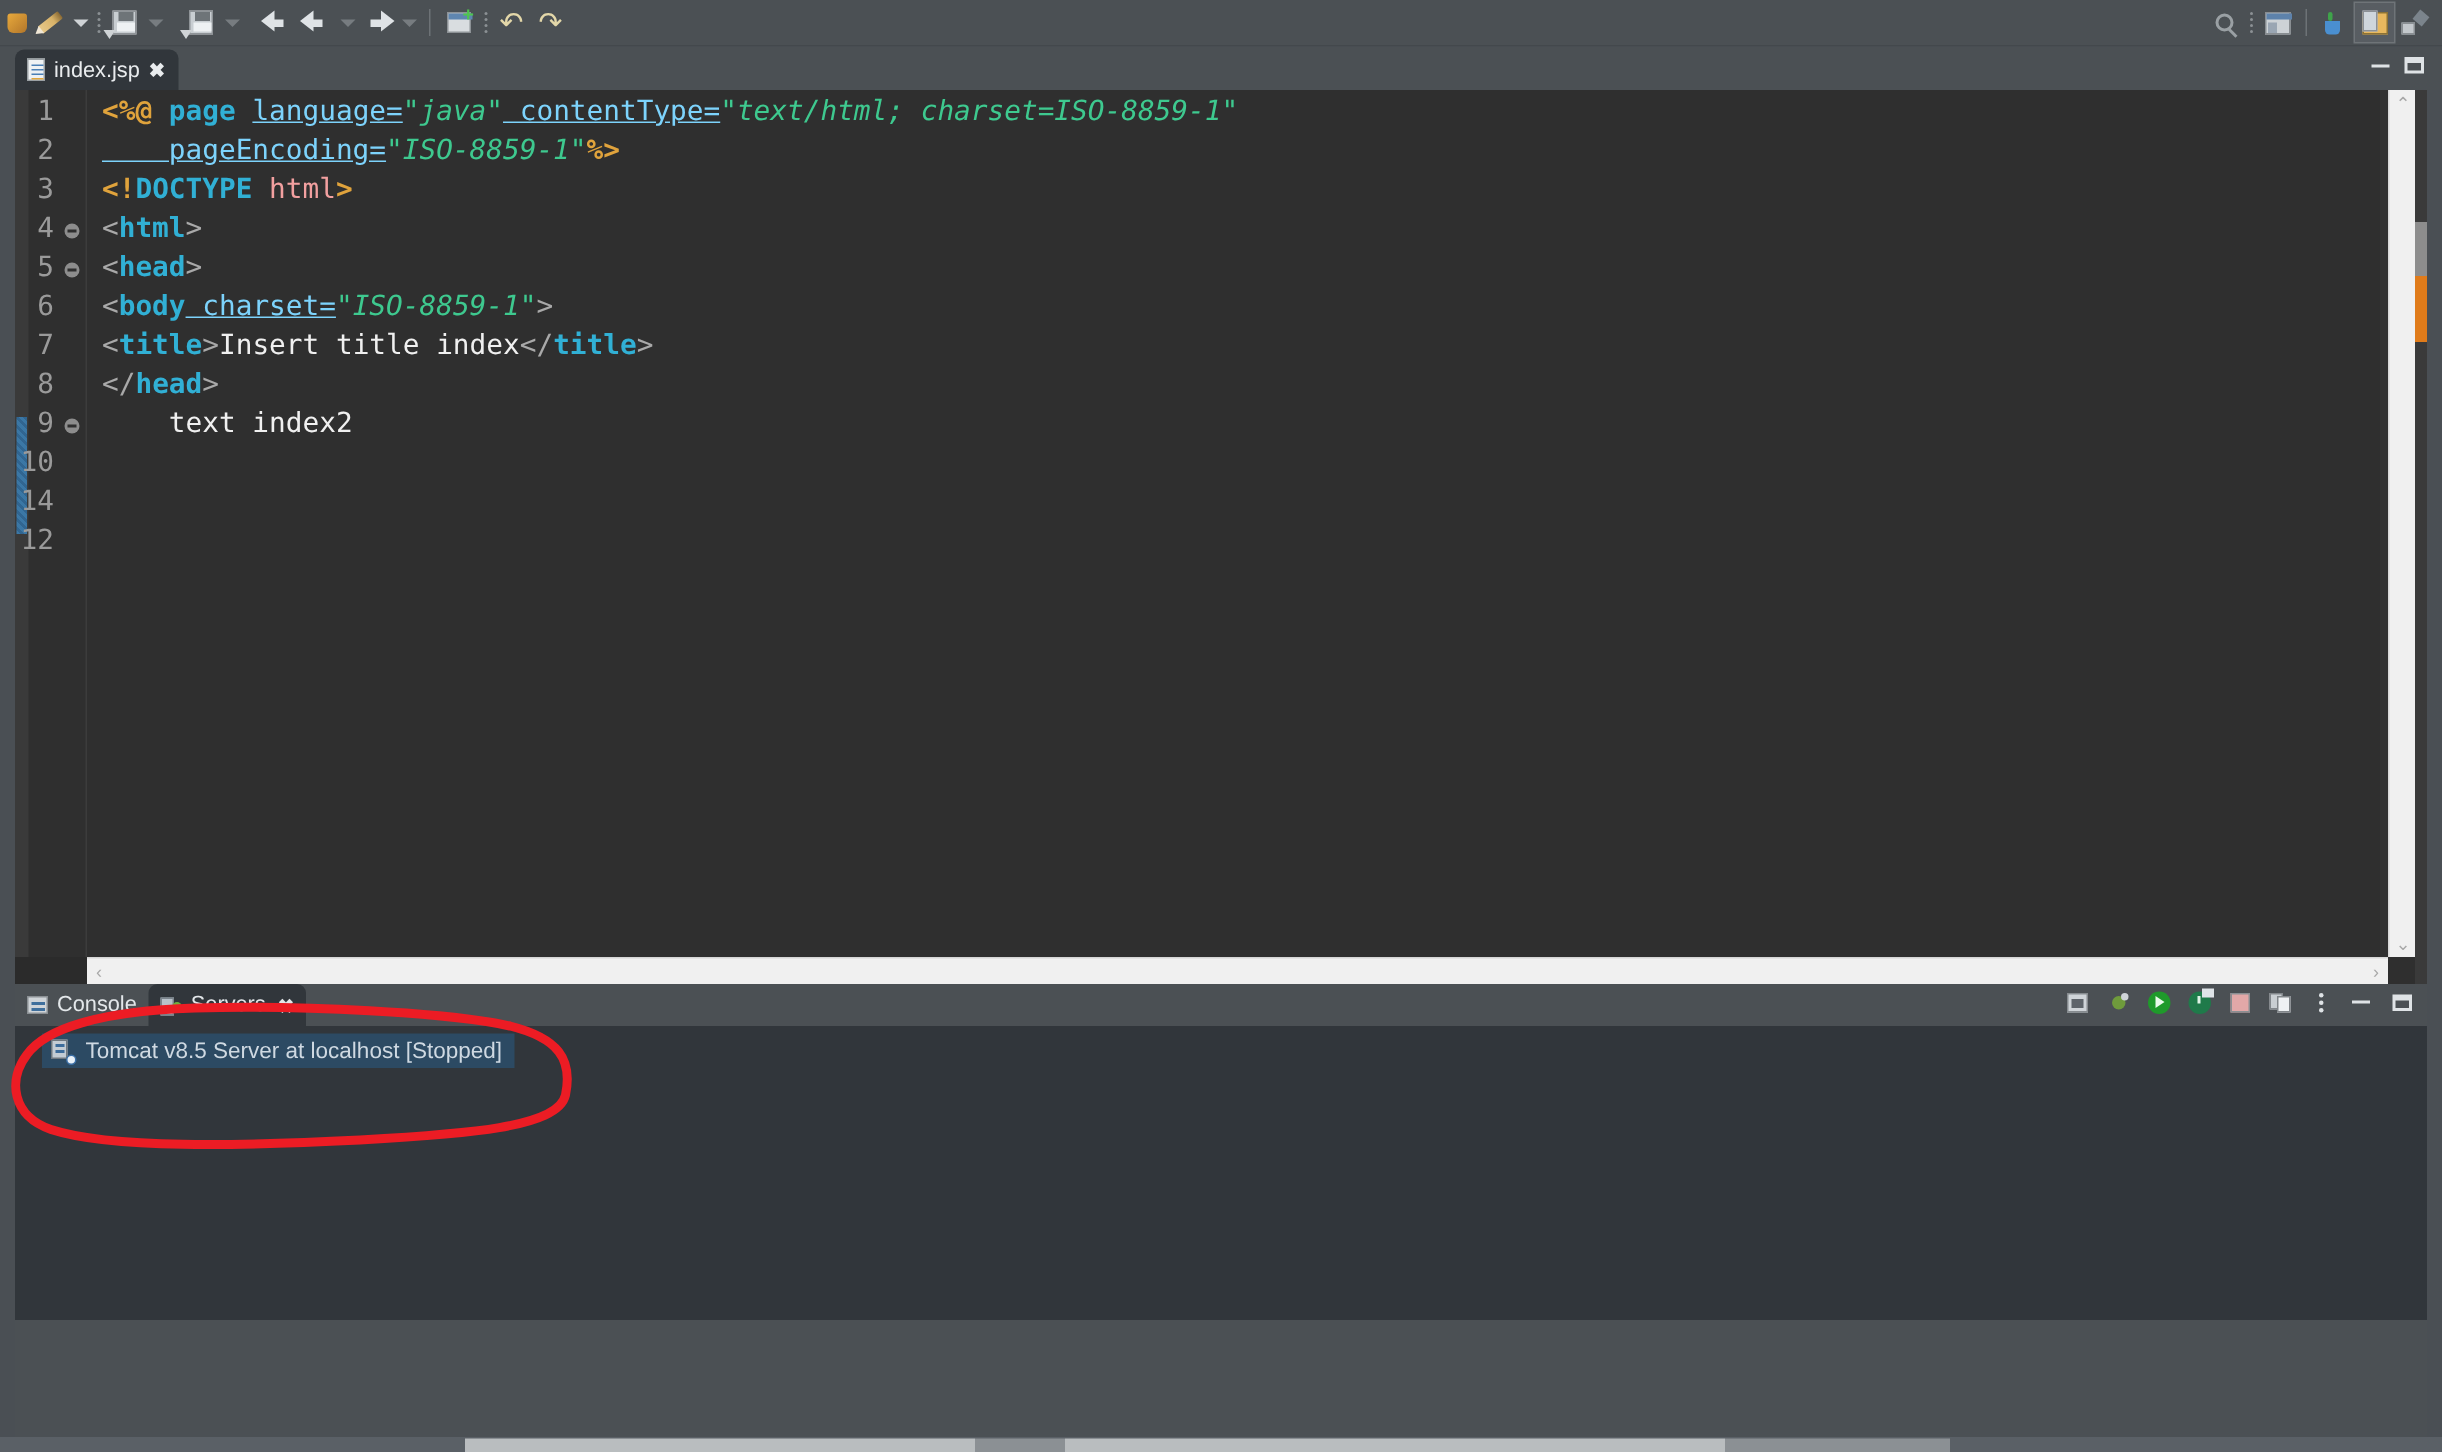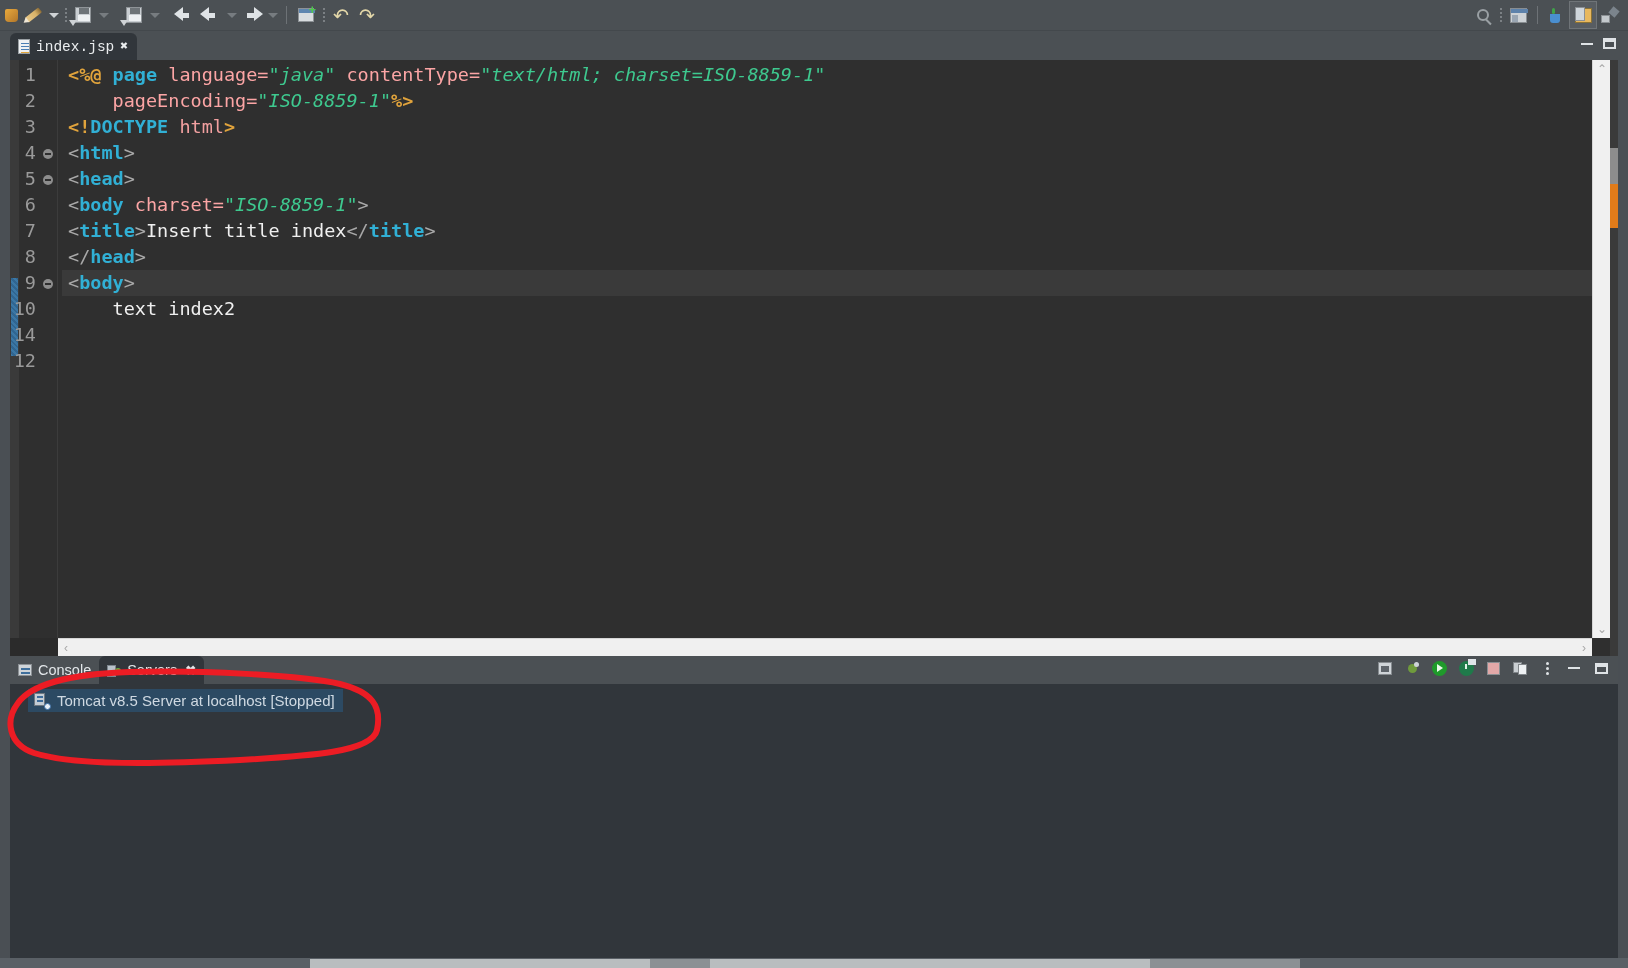--- a/index.html
+++ b/index.html
@@ -85,21 +85,20 @@
   .tbi.framed { outline: 1px solid #6f7478; background: #585d62; }
 
   .win-btns { display:flex; align-items:center; gap:10px; }
   .win-min { width:12px;height:2px;background:#dfe3e6; }
   .win-max { width:13px;height:11px;border:2px solid #dfe3e6;border-top-width:4px; }
 
   
   .tabbar {
     position: absolute; left: 0; top: 31px; width: 1628px; height: 29px;
     background: #4b5054;
-    font-family: Liberation Mono, monospace;
   }
   .tab {
     position: absolute; left: 10px; top: 2px; height: 27px;
     background: #31363b;
     border-radius: 6px 6px 0 0;
     display: flex; align-items: center; gap: 6px;
     padding: 0 9px 0 8px;
   }
   .tab-ico {
     width: 12px; height: 15px; background: #eef1f3; border: 1px solid #9aa0a4;
@@ -155,21 +154,21 @@
     display:inline-block;width:10px;height:10px;border-radius:50%;
     background:#8d8d8d;position:relative;vertical-align:middle;
   }
   .fold i:after{content:"";position:absolute;left:2px;top:4px;width:6px;height:2px;background:#2f2f2f;}
   .gutter-rows { position: absolute; left:0; top: 2px; width: 48px; }
   .grow { position: relative; height: 26px; }
 
   
   .t-tag       { color: #31b0d5; font-weight: bold; }
   .t-bracket   { color: #a9a9a9; }
-  .t-attr      { color: #fca5a5; }
+  .t-attr      { color: #7dd3fc; text-decoration: underline; }
   .t-str       { color: #3ec98f; font-style: italic; }
   .t-text      { color: #f0f0f0; }
   .t-directive { color: #e0a33c; font-weight: bold; }
   .t-doctype   { color: #f2a0a0; }
 
   
   .vscroll {
     position: absolute; right: 8px; top: 0; width: 18px; height: 578px;
     background: #f0f0f0; border-left:1px solid #d6d6d6;
   }
@@ -222,21 +221,21 @@
   .i-timer:after{content:"";position:absolute;left:6px;top:3px;width:2px;height:5px;background:#dff3e6;}
   .i-timer .t2{position:absolute;right:-2px;top:-2px;width:8px;height:6px;background:#dfe4e8;}
   .i-stop{width:13px;height:13px;background:#e2a8a8;border:1px solid #8a8f93;}
   .i-copy{width:14px;height:13px;position:relative;}
   .i-copy .p1{position:absolute;left:0;top:0;width:9px;height:11px;background:#c9ced2;border:1px solid #81868a;}
   .i-copy .p2{position:absolute;right:0;bottom:0;width:9px;height:11px;background:#eef1f3;border:1px solid #81868a;}
   .i-kebab{display:flex;flex-direction:column;gap:2px;}
   .i-kebab i{width:3px;height:3px;background:#dfe3e6;border-radius:50%;}
 
   .bp-body {
-    position:absolute; left:0; top:28px; width:1608px; height: 274px;
+    position:absolute; left:0; top:28px; width:1608px; height: 196px;
     background: #31363b;
   }
   .srv-row {
     position: absolute; left: 18px; top: 5px;
     display: flex; align-items: center; gap: 8px;
     background: #2c4a63; padding: 3px 8px 3px 6px;
   }
   .srv-ico {
     width: 15px; height: 15px; position: relative;
   }
@@ -449,21 +448,20 @@
 
     <div class="code-area" id="code-area">
         <div class="line"><span class="t-directive">&lt;%@ </span><span class="t-tag">page </span><span class="t-attr">language=</span><span class="t-str">"java"</span><span class="t-attr"> contentType=</span><span class="t-str">"text/html; charset=ISO-8859-1"</span></div>
         <div class="line"><span class="t-attr">    pageEncoding=</span><span class="t-str">"ISO-8859-1"</span><span class="t-directive">%&gt;</span></div>
         <div class="line"><span class="t-directive">&lt;!</span><span class="t-tag">DOCTYPE</span><span class="t-doctype"> html</span><span class="t-directive">&gt;</span></div>
         <div class="line"><span class="t-bracket">&lt;</span><span class="t-tag">html</span><span class="t-bracket">&gt;</span></div>
         <div class="line"><span class="t-bracket">&lt;</span><span class="t-tag">head</span><span class="t-bracket">&gt;</span></div>
         <div class="line"><span class="t-bracket">&lt;</span><span class="t-tag">body</span><span class="t-attr"> charset=</span><span class="t-str">"ISO-8859-1"</span><span class="t-bracket">&gt;</span></div>
         <div class="line"><span class="t-bracket">&lt;</span><span class="t-tag">title</span><span class="t-bracket">&gt;</span><span class="t-text">Insert title index</span><span class="t-bracket">&lt;/</span><span class="t-tag">title</span><span class="t-bracket">&gt;</span></div>
         <div class="line"><span class="t-bracket">&lt;/</span><span class="t-tag">head</span><span class="t-bracket">&gt;</span></div>
-        <div class="line hl"><span class="t-bracket">&lt;</span><span class="t-tag">body</span><span class="t-bracket">&gt;</span></div>
         <div class="line"><span class="t-text">    text index2</span></div>
       </div>
 
     <div class="vscroll">
       <div class="arw up">⌃</div>
       <div class="arw dn">⌄</div>
     </div>
 
     <div class="hscroll-corner"></div>
     <div class="hscroll">

